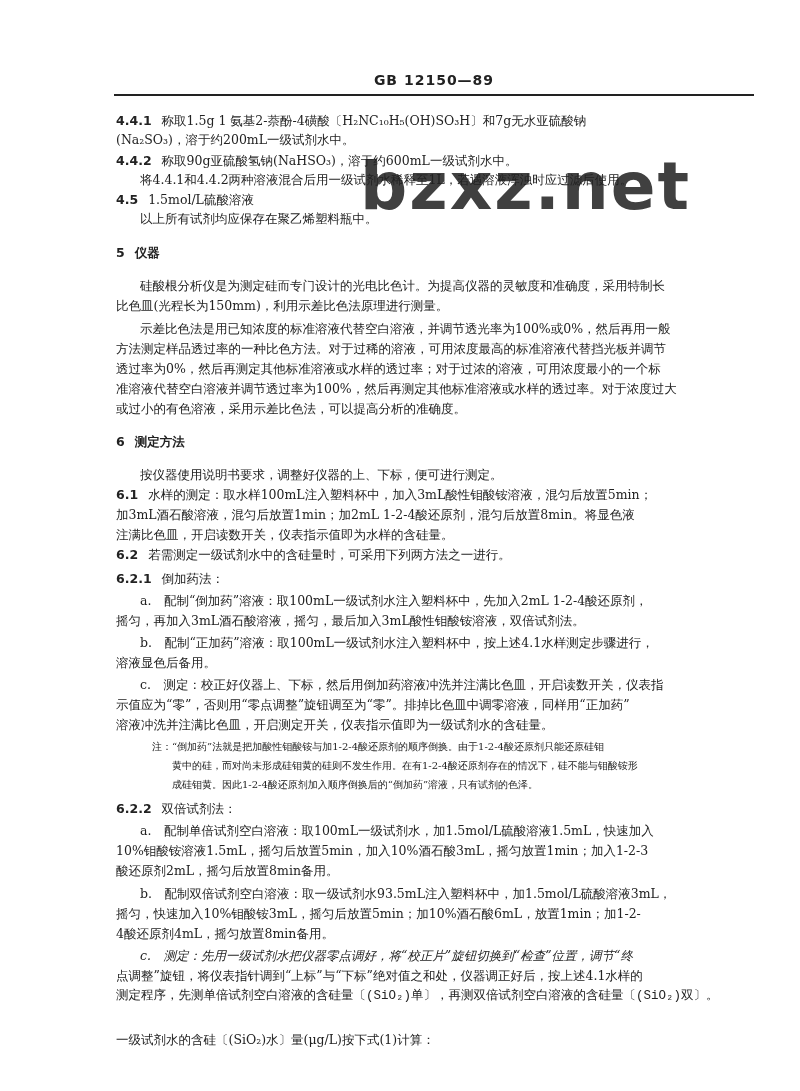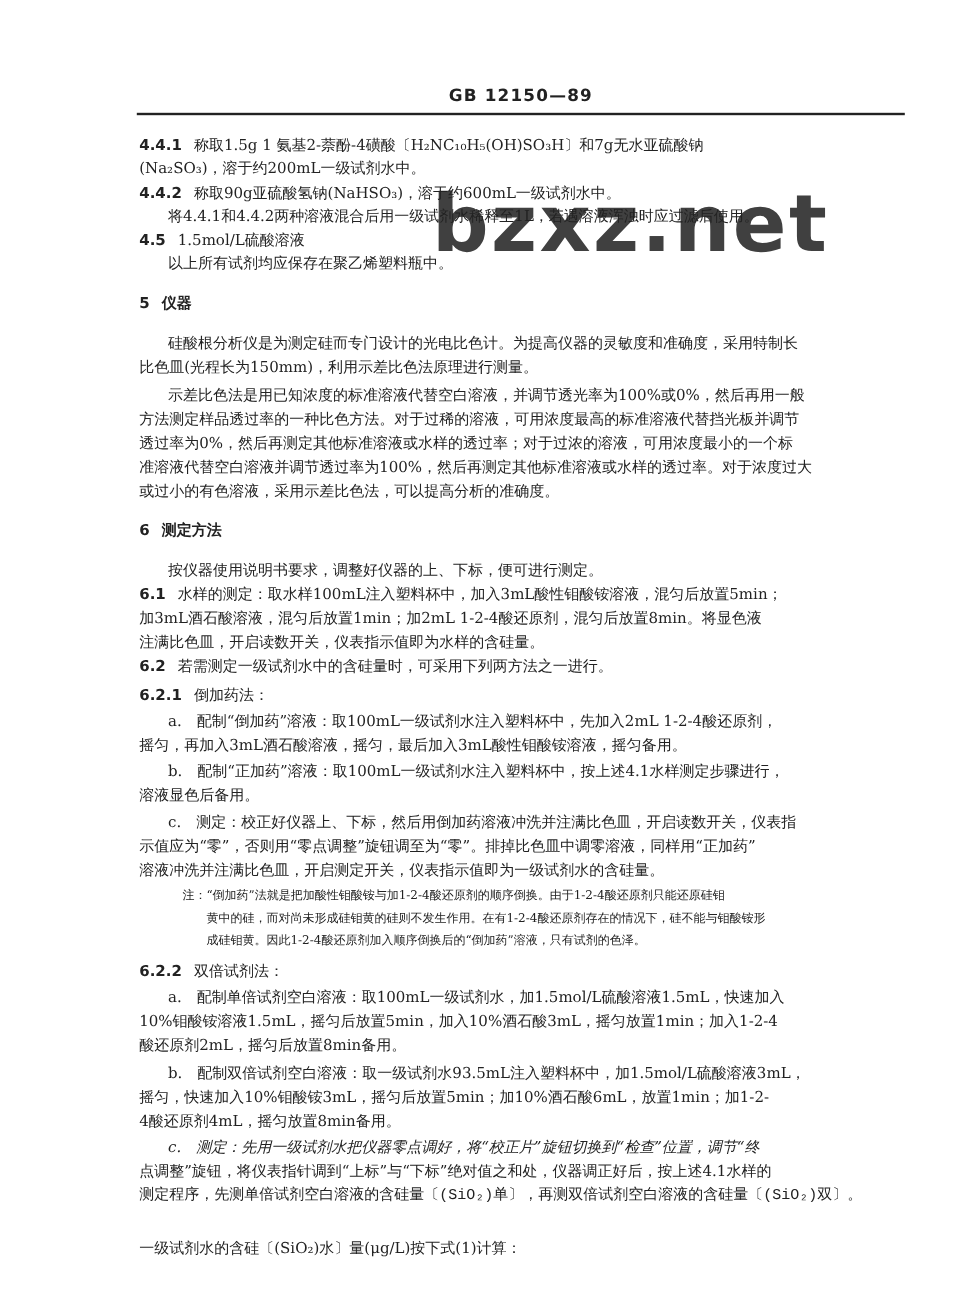--- a/index.html
+++ b/index.html
@@ -49,32 +49,32 @@
       <div class="line " style="top: 380px;"><span>准溶液代替空白溶液并调节透过率为100%，然后再测定其他标准溶液或水样的透过率。对于浓度过大</span></div>
       <div class="line " style="top: 400px;"><span>或过小的有色溶液，采用示差比色法，可以提高分析的准确度。</span></div>
       <div class="line " style="top: 433px;"><span class="num">6</span><span class="sec">测定方法</span></div>
       <div class="line indent" style="top: 466px;"><span>按仪器使用说明书要求，调整好仪器的上、下标，便可进行测定。</span></div>
       <div class="line " style="top: 486px;"><span class="num">6.1</span><span>水样的测定：取水样100mL注入塑料杯中，加入3mL酸性钼酸铵溶液，混匀后放置5min；</span></div>
       <div class="line " style="top: 506px;"><span>加3mL酒石酸溶液，混匀后放置1min；加2mL 1-2-4酸还原剂，混匀后放置8min。将显色液</span></div>
       <div class="line " style="top: 526px;"><span>注满比色皿，开启读数开关，仪表指示值即为水样的含硅量。</span></div>
       <div class="line " style="top: 546px;"><span class="num">6.2</span><span>若需测定一级试剂水中的含硅量时，可采用下列两方法之一进行。</span></div>
       <div class="line " style="top: 570px;"><span class="num">6.2.1</span><span>倒加药法：</span></div>
       <div class="line indent" style="top: 592px;"><span>a.　配制“倒加药”溶液：取100mL一级试剂水注入塑料杯中，先加入2mL 1-2-4酸还原剂，</span></div>
-      <div class="line " style="top: 612px;"><span>摇匀，再加入3mL酒石酸溶液，摇匀，最后加入3mL酸性钼酸铵溶液，摇匀备用。</span></div>
+      <div class="line " style="top: 612px;"><span>摇匀，再加入3mL酒石酸溶液，摇匀，最后加入3mL酸性钼酸铵溶液，双倍试剂法。</span></div>
       <div class="line indent" style="top: 634px;"><span>b.　配制“正加药”溶液：取100mL一级试剂水注入塑料杯中，按上述4.1水样测定步骤进行，</span></div>
       <div class="line " style="top: 654px;"><span>溶液显色后备用。</span></div>
       <div class="line indent" style="top: 676px;"><span>c.　测定：校正好仪器上、下标，然后用倒加药溶液冲洗并注满比色皿，开启读数开关，仪表指</span></div>
       <div class="line " style="top: 696px;"><span>示值应为“零”，否则用“零点调整”旋钮调至为“零”。排掉比色皿中调零溶液，同样用“正加药”</span></div>
       <div class="line " style="top: 716px;"><span>溶液冲洗并注满比色皿，开启测定开关，仪表指示值即为一级试剂水的含硅量。</span></div>
       <div class="line note-indent" style="top: 738px;"><span>注：“倒加药”法就是把加酸性钼酸铵与加1-2-4酸还原剂的顺序倒换。由于1-2-4酸还原剂只能还原硅钼</span></div>
       <div class="line note-indent" style="top: 757px;"><span>　　黄中的硅，而对尚未形成硅钼黄的硅则不发生作用。在有1-2-4酸还原剂存在的情况下，硅不能与钼酸铵形</span></div>
       <div class="line note-indent" style="top: 776px;"><span>　　成硅钼黄。因此1-2-4酸还原剂加入顺序倒换后的“倒加药”溶液，只有试剂的色泽。</span></div>
       <div class="line " style="top: 800px;"><span class="num">6.2.2</span><span>双倍试剂法：</span></div>
       <div class="line indent" style="top: 822px;"><span>a.　配制单倍试剂空白溶液：取100mL一级试剂水，加1.5mol/L硫酸溶液1.5mL，快速加入</span></div>
-      <div class="line " style="top: 842px;"><span>10%钼酸铵溶液1.5mL，摇匀后放置5min，加入10%酒石酸3mL，摇匀放置1min；加入1-2-4</span></div>
+      <div class="line " style="top: 842px;"><span>10%钼酸铵溶液1.5mL，摇匀后放置5min，加入10%酒石酸3mL，摇匀放置1min；加入1-2-3</span></div>
       <div class="line " style="top: 862px;"><span>酸还原剂2mL，摇匀后放置8min备用。</span></div>
       <div class="line indent" style="top: 885px;"><span>b.　配制双倍试剂空白溶液：取一级试剂水93.5mL注入塑料杯中，加1.5mol/L硫酸溶液3mL，</span></div>
       <div class="line " style="top: 905px;"><span>摇匀，快速加入10%钼酸铵3mL，摇匀后放置5min；加10%酒石酸6mL，放置1min；加1-2-</span></div>
       <div class="line " style="top: 925px;"><span>4酸还原剂4mL，摇匀放置8min备用。</span></div>
       <div class="line indent" style="top: 947px; font-style: italic;"><span>c.　测定：先用一级试剂水把仪器零点调好，将“校正片”旋钮切换到“检查”位置，调节“终</span></div>
       <div class="line " style="top: 967px;"><span>点调整”旋钮，将仪表指针调到“上标”与“下标”绝对值之和处，仪器调正好后，按上述4.1水样的</span></div>
       <div class="line " style="top: 987px; font-family: Liberation Mono, monospace;"><span>测定程序，先测单倍试剂空白溶液的含硅量〔(SiO₂)单〕，再测双倍试剂空白溶液的含硅量〔(SiO₂)双〕。</span></div>
       <div class="line " style="top: 1007px; margin-top: 24px;"><span>一级试剂水的含硅〔(SiO₂)水〕量(μg/L)按下式(1)计算：</span></div>
     </div>
 </div>

